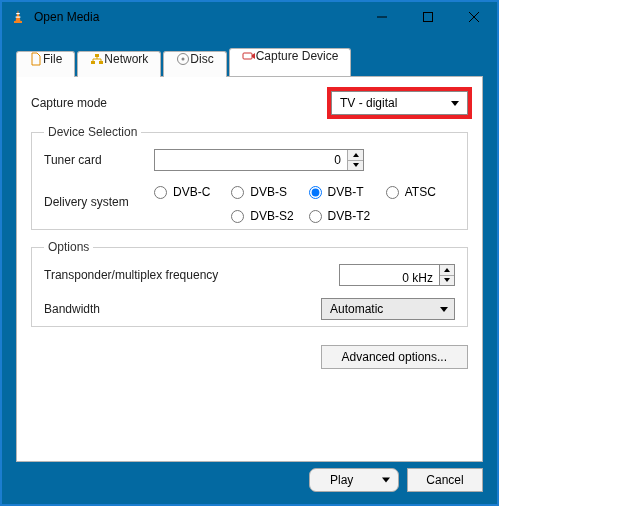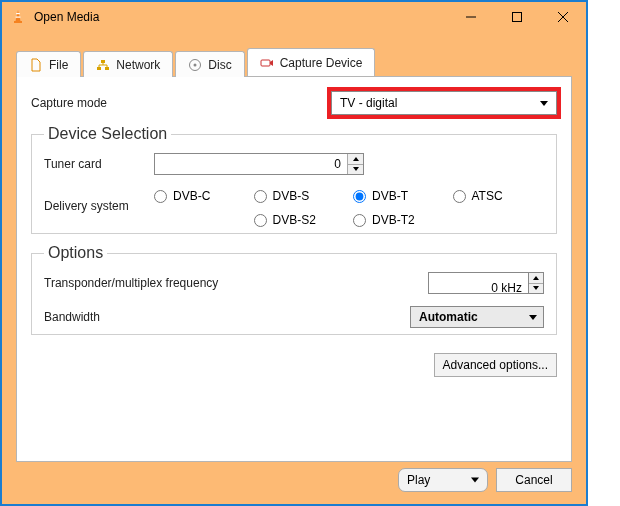--- a/index.html
+++ b/index.html
@@ -1,59 +1,59 @@
 <!DOCTYPE html>
 <html><head>
 <meta charset="utf-8">
 <style>
   * { box-sizing: border-box; font-family: "Segoe UI", Tahoma, sans-serif; font-size: 12px; }
   body { margin: 0; background: #fff; }
-  .window { width: 588px; height: 506px; border: 2px solid #1b7dd0; background: #fdba74; display: flex; flex-direction: column; }
+  .window { width: 499px; height: 506px; border: 2px solid #1b7dd0; background: #0369a1; display: flex; flex-direction: column; }
   .titlebar { height: 30px; display: flex; align-items: center; padding: 0 0 0 8px; }
   .titlebar-icon { width: 16px; height: 16px; margin-right: 8px; }
   .titlebar-text { flex: 0 0 auto; font-size: 12px; color: #000; }
   .titlebar-spacer { flex: 1; }
   .winbtn { width: 46px; height: 30px; display: flex; align-items: center; justify-content: center; }
   .winbtn svg { stroke: #000; stroke-width: 1; fill: none; }
   .content { flex: 1; padding: 8px 14px 0 14px; display: flex; flex-direction: column; }
   .tabs { display: flex; align-items: flex-end; height: 30px; position: relative; margin-top: 6px; }
-  .tab { height: 26px; border: 1px solid #b5b5b5; border-bottom: none; border-top-left-radius: 3px; border-top-right-radius: 3px; background: #fcfcfc; display: flex; align-items: center; padding: 0 12px; margin-right: 2px; color: #222; cursor: default; gap: 6px; position: relative; top: 1px; }
+  .tab { height: 26px; border: 1px solid #b5b5b5; border-bottom: none; border-top-left-radius: 3px; border-top-right-radius: 3px; background: #fcfcfc; display: flex; padding: 0 12px; margin-right: 2px; color: #222; cursor: default; position: relative; top: 1px; }
   .tab.active { background: #fff; height: 28px; top: 0; z-index: 2; }
   .tab-panel { border: 1px solid #b5b5b5; background: #fff; padding: 14px 14px 10px 14px; flex: 1; display: flex; flex-direction: column; }
   .row { display: flex; align-items: center; margin-bottom: 10px; }
   .label { color: #222; }
   .capture-row .label { width: 300px; }
   .capture-select { flex: 1; height: 24px; border: 1px solid #888; background: #fff; display: flex; align-items: center; justify-content: space-between; padding: 0 8px; box-shadow: 0 0 0 4px #ec2024; }
   .caret-down { width: 0; height: 0; border-left: 4px solid transparent; border-right: 4px solid transparent; border-top: 5px solid #000; }
   fieldset { border: 1px solid #cfcfcf; margin: 0 0 10px 0; padding: 10px 12px 6px 12px; }
-  legend { color: #333; padding: 0 4px; font-size: 16px; }
+  legend { color: #333; padding: 0 4px; font-size: 12px; }
   .tuner-row { display: flex; align-items: center; margin-bottom: 14px; }
   .tuner-row .label { width: 110px; }
   .spin { display: flex; height: 22px; border: 1px solid #888; background: #fff; }
   .spin-input { flex: 1; border: none; text-align: right; padding: 0 6px; font-size: 12px; outline: none; }
   .spin-btns { width: 16px; display: flex; flex-direction: column; border-left: 1px solid #aaa; }
   .spin-btns div { flex: 1; display: flex; align-items: center; justify-content: center; background: #f0f0f0; }
   .spin-btns div:first-child { border-bottom: 1px solid #aaa; }
   .tiny-up { width: 0; height: 0; border-left: 3px solid transparent; border-right: 3px solid transparent; border-bottom: 4px solid #000; }
   .tiny-down { width: 0; height: 0; border-left: 3px solid transparent; border-right: 3px solid transparent; border-top: 4px solid #000; }
   .delivery-wrap { display: flex; align-items: flex-start; }
   .delivery-wrap .label { width: 110px; padding-top: 10px; }
   .radio-grid { flex: 1; display: grid; grid-template-columns: repeat(4, 1fr); row-gap: 10px; column-gap: 8px; }
   .radio-item { display: flex; align-items: center; gap: 6px; }
   .radio-item input { margin: 0; }
   .options-row1 { display: flex; align-items: center; margin-bottom: 12px; }
   .options-row1 .label { flex: 1; }
   .freq-spin { width: 116px; }
   .khz-spin { display: flex; height: 22px; }
-  .khz-box { flex: 1; border: 1px solid #888; border-right: none; display: flex; align-items: flex-start; justify-content: flex-end; padding: 8px 6px; background: #fff; }
+  .khz-box { flex: 1; border: 1px solid #888; border-right: none; display: flex; align-items: flex-end; justify-content: flex-end; padding: 0 6px; background: #fff; }
   .bandwidth-row { display: flex; align-items: center; }
   .bandwidth-row .label { flex: 1; }
-  .bw-select { width: 134px; height: 22px; border: 1px solid #888; background: #eaeaea; display: flex; align-items: center; justify-content: space-between; padding: 0 6px 0 8px; font-weight: bold; }
+  .bw-select { width: 134px; height: 22px; border: 1px solid #888; background: #eaeaea; display: flex; align-items: center; justify-content: space-between; padding: 0 6px 0 8px; }
   .adv-row { display: flex; justify-content: flex-end; margin-top: 8px; }
-  .btn { height: 24px; border: 1px solid #aaa; background: #f3f3f3; padding: 0 8px; display: inline-flex; align-items: center; gap: 6px; cursor: default; }
+  .btn { height: 24px; border: 1px solid #aaa; background: #f3f3f3; padding: 0 20px; display: inline-flex; align-items: center; gap: 6px; cursor: default; }
   .bottom-area { padding: 6px 14px 12px 14px; }
   .showmore { display: flex; align-items: center; gap: 6px; margin: 4px 0 10px 2px; }
   .showmore input { margin: 0; }
   .action-row { display: flex; justify-content: flex-end; gap: 8px; }
   .playbtn { position: relative; padding-right: 24px; border-radius: 7px; }
   .playbtn .caret-down { position: absolute; right: 8px; top: 50%; transform: translateY(-50%); }
   .tab-icon { width: 14px; height: 14px; display: flex; align-items: center; justify-content: center; }
 </style>
 </head>
 <body>

